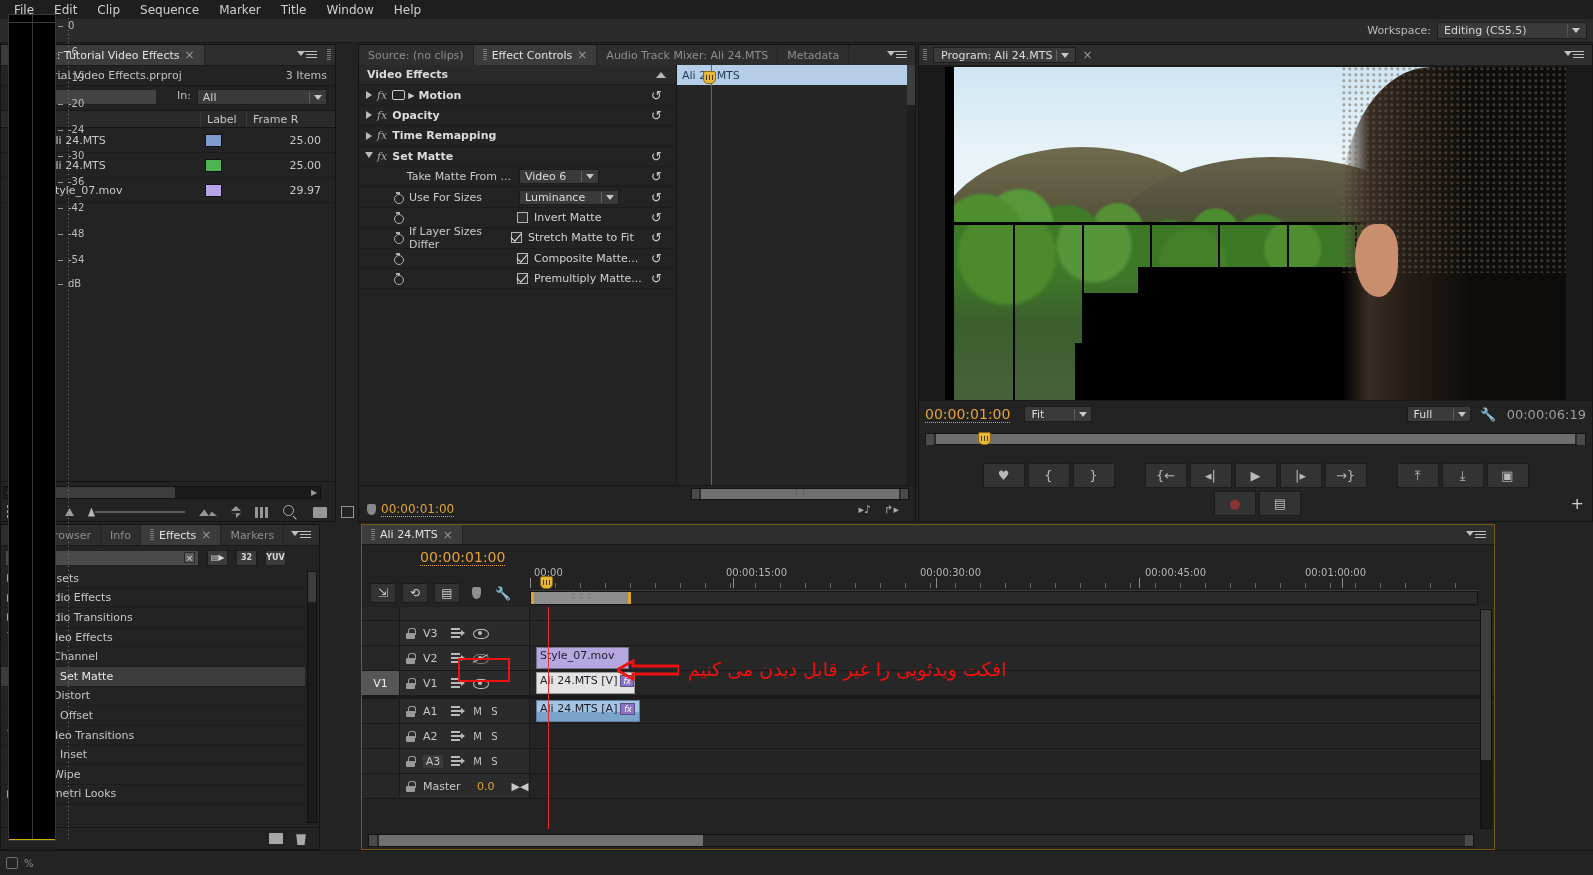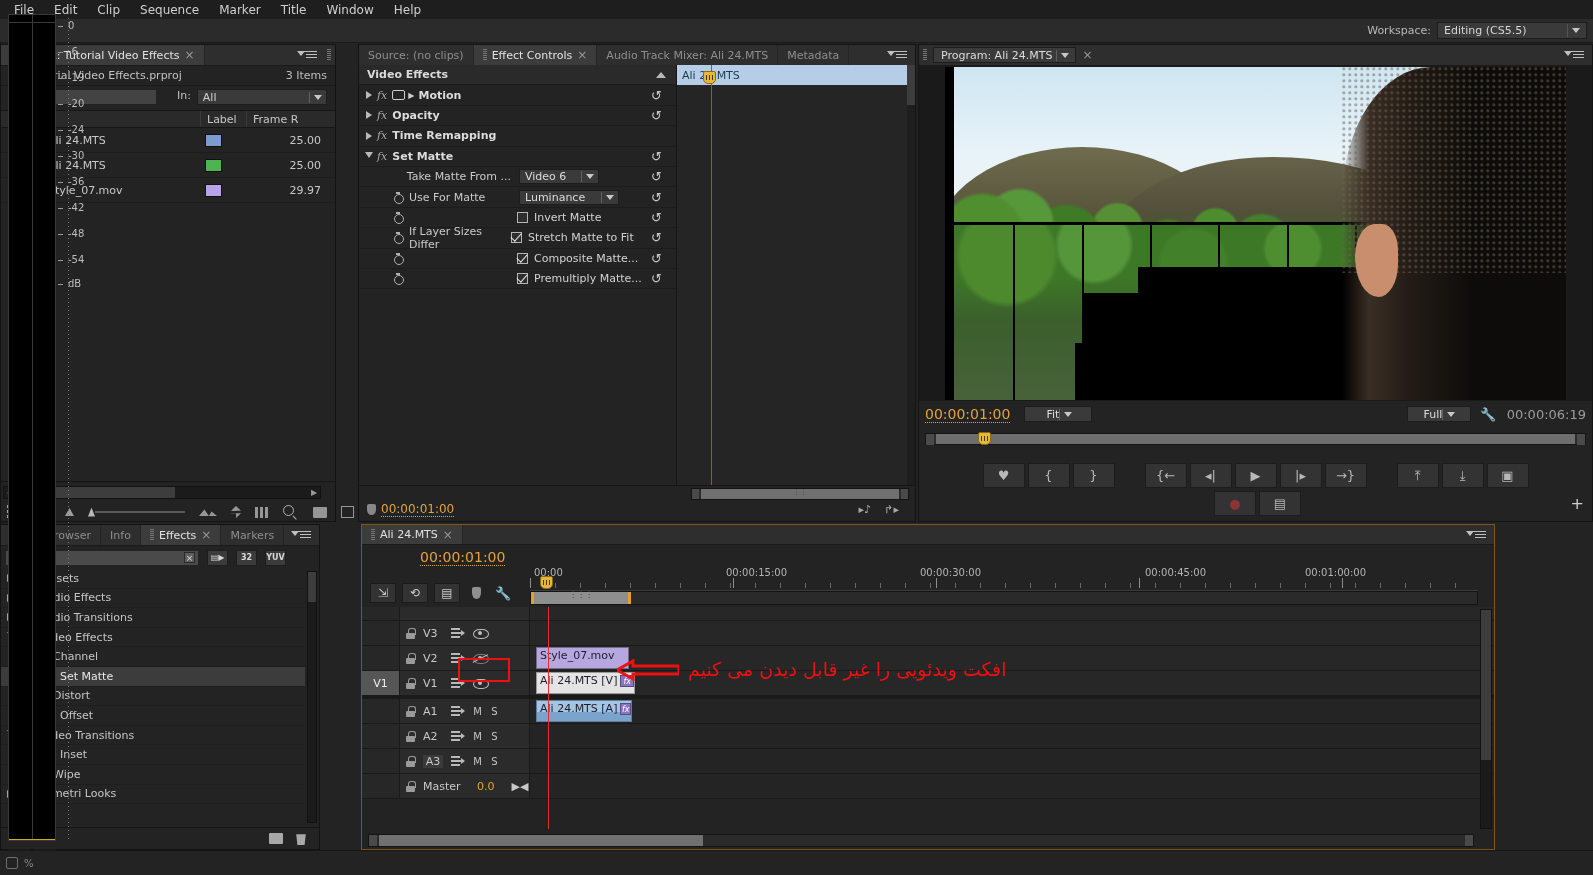--- a/index.html
+++ b/index.html
@@ -146,21 +146,21 @@
   #program { left: 918px; top: 44px; width: 675px; height: 478px; }
   .pm-tabs{height:21px;background:#2e2e2e;display:flex;align-items:center;border-bottom:1px solid #1a1a1a;padding-left:4px}
   .pm-title{height:16px;background:#3a3a3a;border:1px solid #1d1d1d;display:flex;align-items:center;
      padding:0 2px 0 7px;gap:4px;font-size:11px;color:#dcdcdc;margin-left:6px}
   .pm-view{position:absolute;left:0;top:21px;right:0;height:335px;background:#1a1a1a;display:flex;
      align-items:center;justify-content:center;overflow:hidden}
   .frame{position:relative;width:621px;height:333px;overflow:hidden;background:#000}
   .pm-bar{position:absolute;left:0;top:356px;right:0;height:26px;display:flex;align-items:center;padding:0 6px;background:#232323}
   .tc-yellow{color:#e2a33a;font-size:14px;border-bottom:1px dotted #e2a33a;font-family:"DejaVu Sans",sans-serif}
   .fitsel{width:68px;height:16px;background:#3a3a3a;border:1px solid #1d1d1d;display:flex;align-items:center;
-     justify-content:center;padding-left:6px;font-size:11px;color:#dcdcdc;margin-left:14px}
+     justify-content:space-between;padding-left:6px;font-size:11px;color:#dcdcdc;margin-left:14px}
   .pm-dur{color:#9d9d9d;font-size:13px;margin-left:10px}
   .pm-scrub{position:absolute;left:0;top:382px;right:0;height:22px;background:#232323}
   .scrub-track{position:absolute;left:6px;right:6px;top:6px;height:12px;background:#2c2c2c;border:1px solid #141414;display:flex;align-items:center;justify-content:space-between}
   .scrub-track .bar{flex:1;height:10px;background:#6e6e6e;margin:0 2px}
   .pm-cti{position:absolute;left:52px;top:-2px;width:13px;height:13px;background:#e8b63a;border:1px solid #8a6a10;border-radius:2px 2px 5px 5px}
   .pm-cti::after{content:"";position:absolute;left:2px;top:3px;width:9px;height:5px;background:repeating-linear-gradient(to right,#4a3a08 0 1.5px,transparent 1.5px 3px)}
   .pm-transport{position:absolute;left:0;top:404px;right:0;bottom:0;background:#232323;padding-top:14px}
   .tgroup{display:flex;justify-content:center;gap:3px}
   .tbtn{width:42px;height:25px;background:#333;border:1px solid #1c1c1c;display:flex;align-items:center;
      justify-content:center;color:#b8b8b8;font-size:13px}
@@ -551,21 +551,21 @@
             <span>Video 6</span>
             <span style="display:flex;align-items:center">
                 <span class="sep"></span>
                 <span class="caret"></span>
               </span>
           </span>
           <span class="reset">↺</span>
         </div>
         <div class="param">
           <span class="stopwatch"></span>
-          <span class="plabel2" style="width:108px;text-align:left;padding-left:6px">Use For Matte</span>
+          <span class="plabel2" style="width:108px;text-align:left;padding-left:6px">Use For Sizes</span>
           <span class="drop" style="width:100px;margin-left:8px">
             <span>Luminance</span>
             <span style="display:flex;align-items:center">
                 <span class="sep"></span>
                 <span class="caret"></span>
               </span>
           </span>
           <span class="reset">↺</span>
         </div>
         <div class="param">
@@ -965,21 +965,21 @@
           <span style="width:20px">A1</span>
           <span class="sync">
               <i></i>
               <i></i>
               <i></i>
             </span>
           <span class="ms">M</span>
           <span class="ms">S</span>
         </div>
         <div class="trk-area audio">
-          <div class="clip" style="left:6px;width:96px;background:linear-gradient(#a4c4e4 0 55%,#7ba4cd 55% 100%);border-color:#5f7d9e">
+          <div class="clip" style="left:6px;width:104px;background:linear-gradient(#a4c4e4 0 55%,#7ba4cd 55% 100%);border-color:#5f7d9e">
             <span class="cname">Ali 24.MTS [A]</span>
             <span class="fxbadge">fx</span>
           </div>
         </div>
       </div>
 
       <div class="trk">
         <div class="trk-src"></div>
         <div class="trk-hdr">
           <span class="lock"></span>

